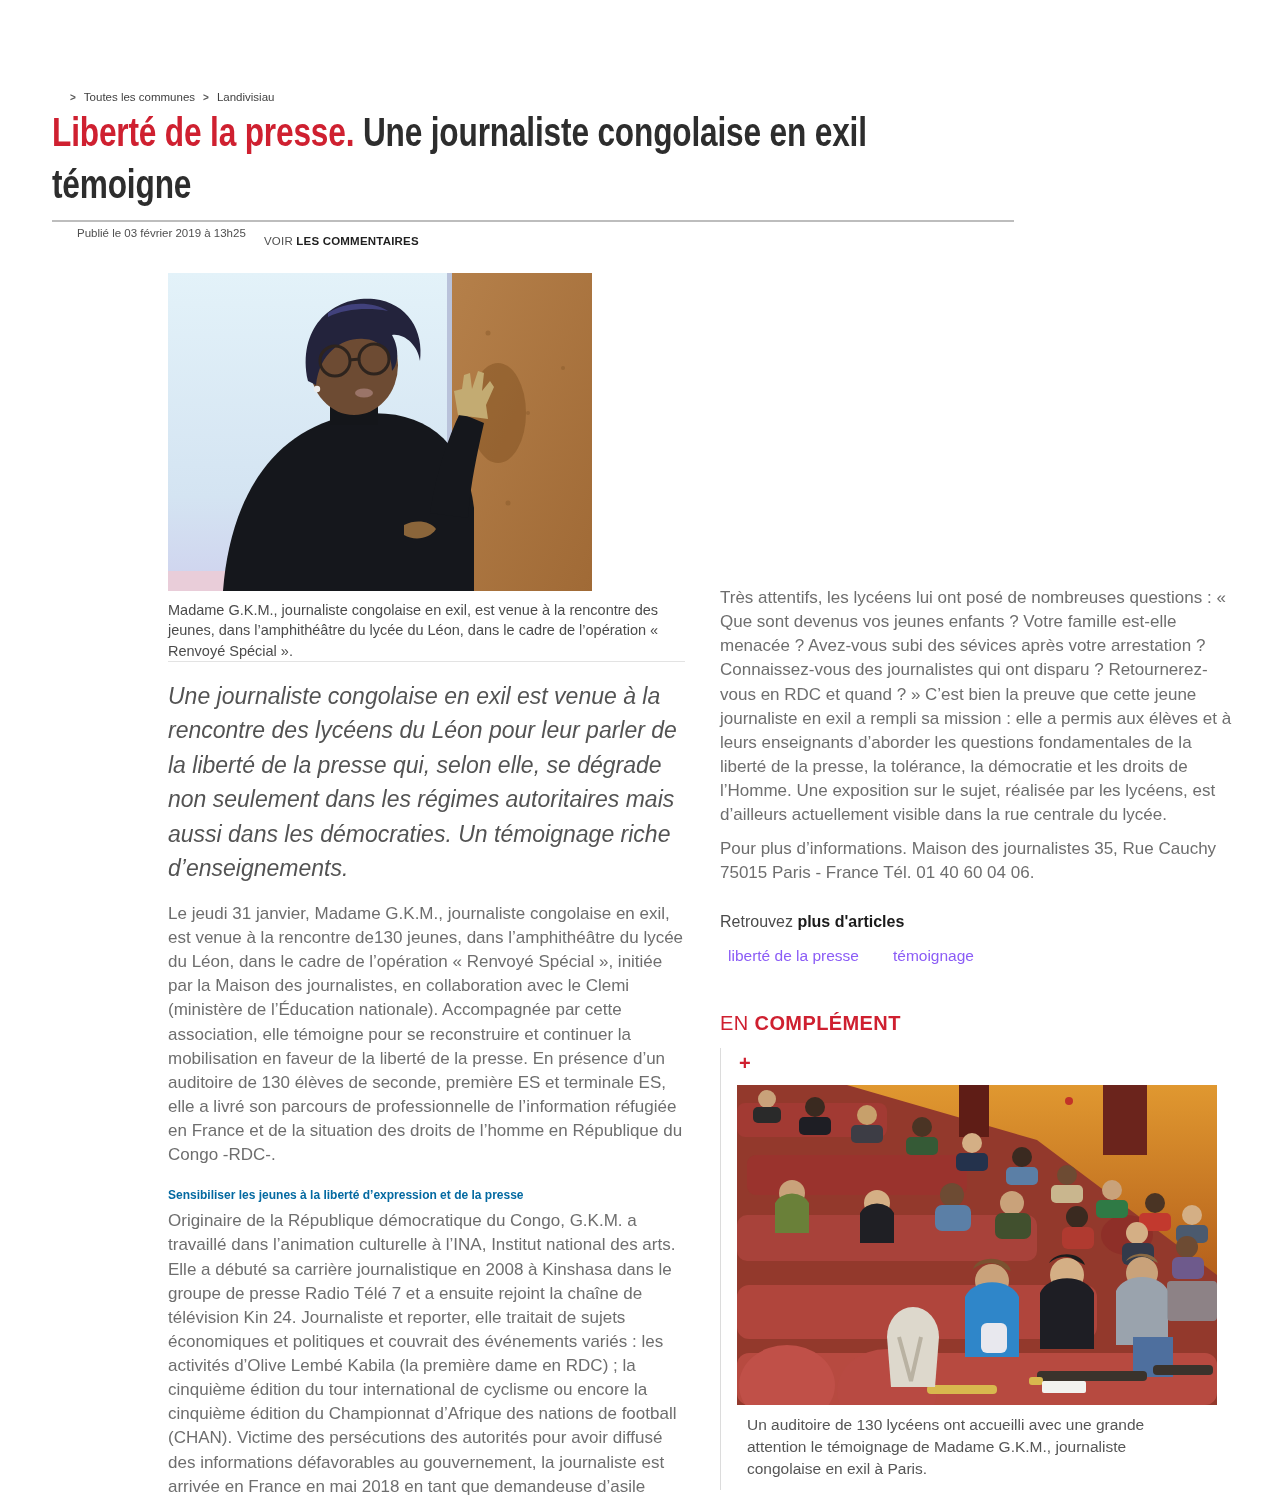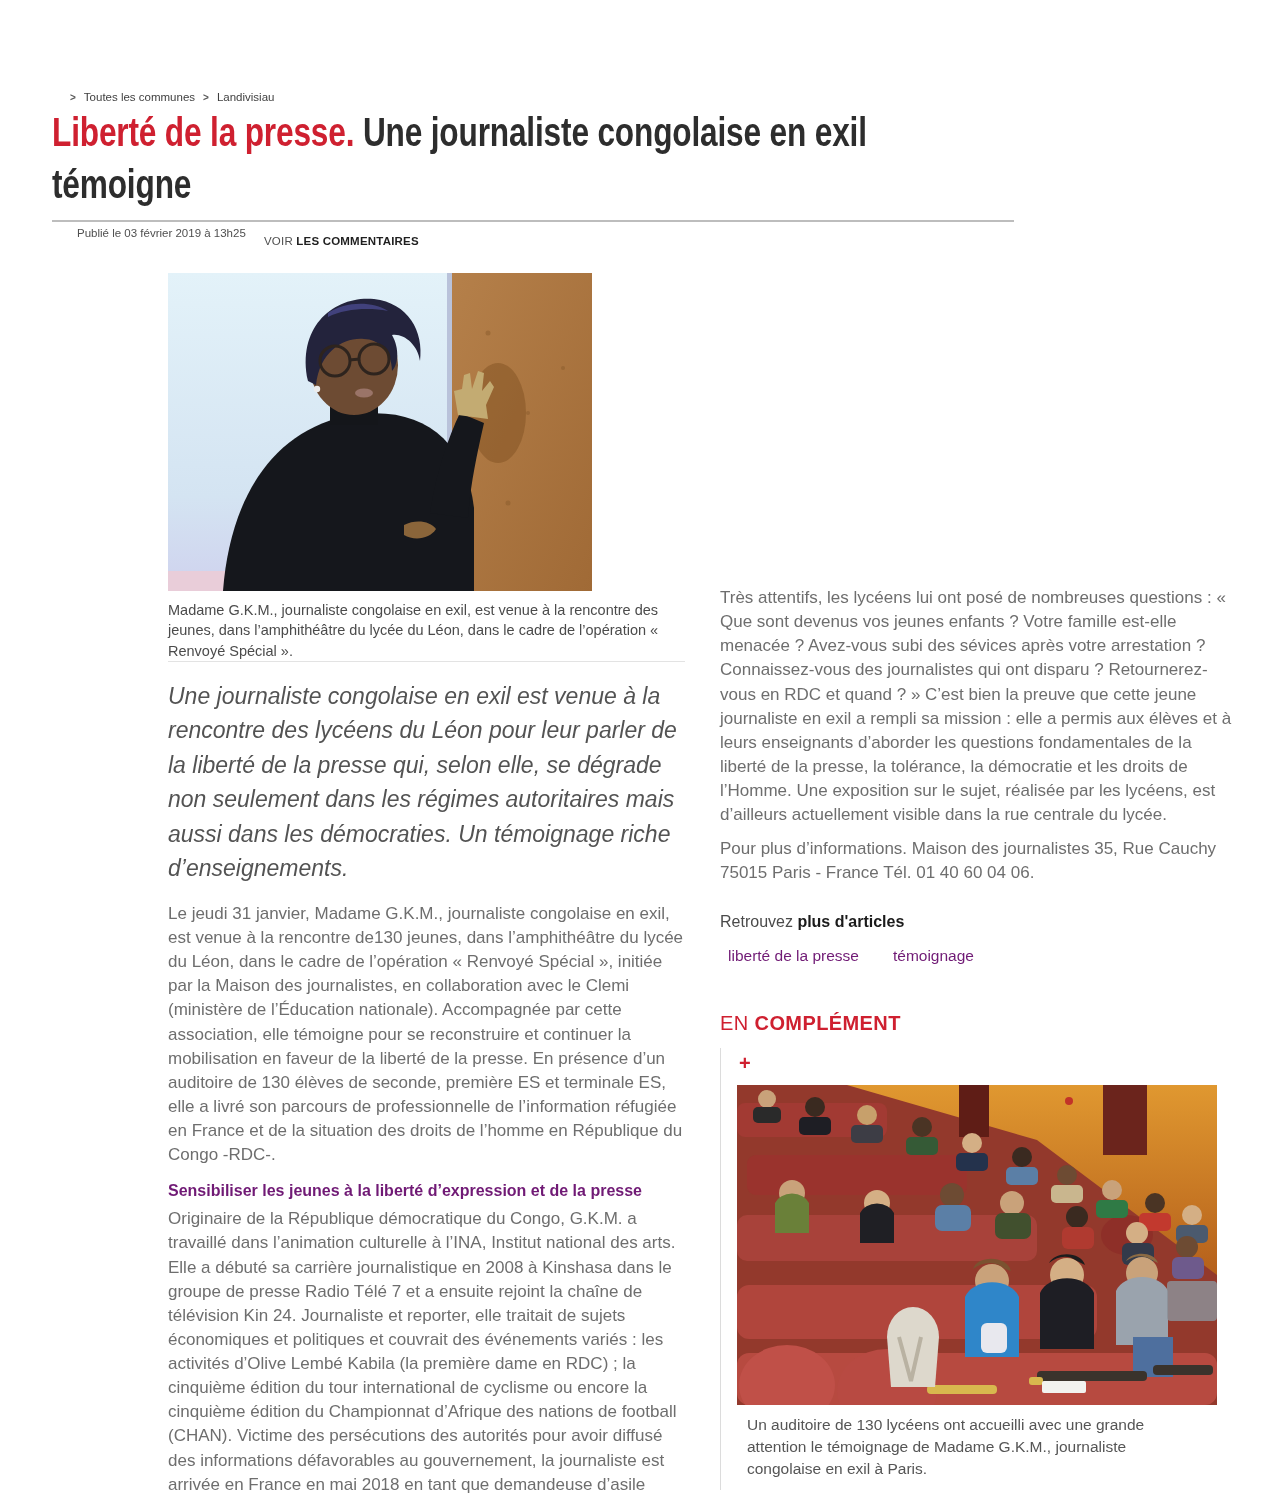--- a/index.html
+++ b/index.html
@@ -28,26 +28,26 @@
 
   
   .left-col  { position:absolute; left:168px; top:273px; width:517px; }
   .right-col { position:absolute; left:720px; top:586px; width:514px; }
 
   .photo-main { width:424px; height:318px; display:block; }
   .caption-main { margin-top:9px; font-size:14.5px; line-height:1.4; color:#4b4b4b;
                   border-bottom:1px solid #e3e3e3; }
   .lede { margin-top:17px; font-size:23px; font-style:italic; color:#535353; line-height:1.5; }
   .para { margin-top:16px; font-size:17px; color:#6e6e6e; line-height:1.42; }
-  .subhead { margin-top:15px; font-size:16px; font-weight:700; color:#701a75; }
+  .subhead { margin-top:21px; font-size:12px; font-weight:700; color:#0369a1; }
   .para.tight { margin-top:7px; }
 
   .related { margin-top:27px; font-size:16px; color:#4a4a4a; }
   .related b { color:#1b1b1b; cursor:pointer; }
-  .tags { margin-top:16px; display:flex; gap:34px; padding-left:8px; font-size:15.5px; color:#701a75; }
+  .tags { margin-top:16px; display:flex; gap:34px; padding-left:8px; font-size:15.5px; color:#8b5cf6; }
   .tag { cursor:pointer; }
 
   .comp-head { margin-top:47px; font-size:20px; color:#cf2030; letter-spacing:0.4px; }
   .comp-head b { font-weight:700; }
 
   .comp-block { margin-top:13px; border-left:1px solid #dcdcdc; padding:5px 0 10px 16px; width:500px; }
   .plus-btn { display:inline-block; color:#cf2030; font-size:20px; font-weight:700; line-height:1;
               margin-left:2px; cursor:pointer; }
   .photo-aud { margin-top:11px; width:480px; height:320px; display:block; }
   .caption-aud { margin-top:9px; margin-left:10px; width:446px; font-size:15.5px; color:#555;

